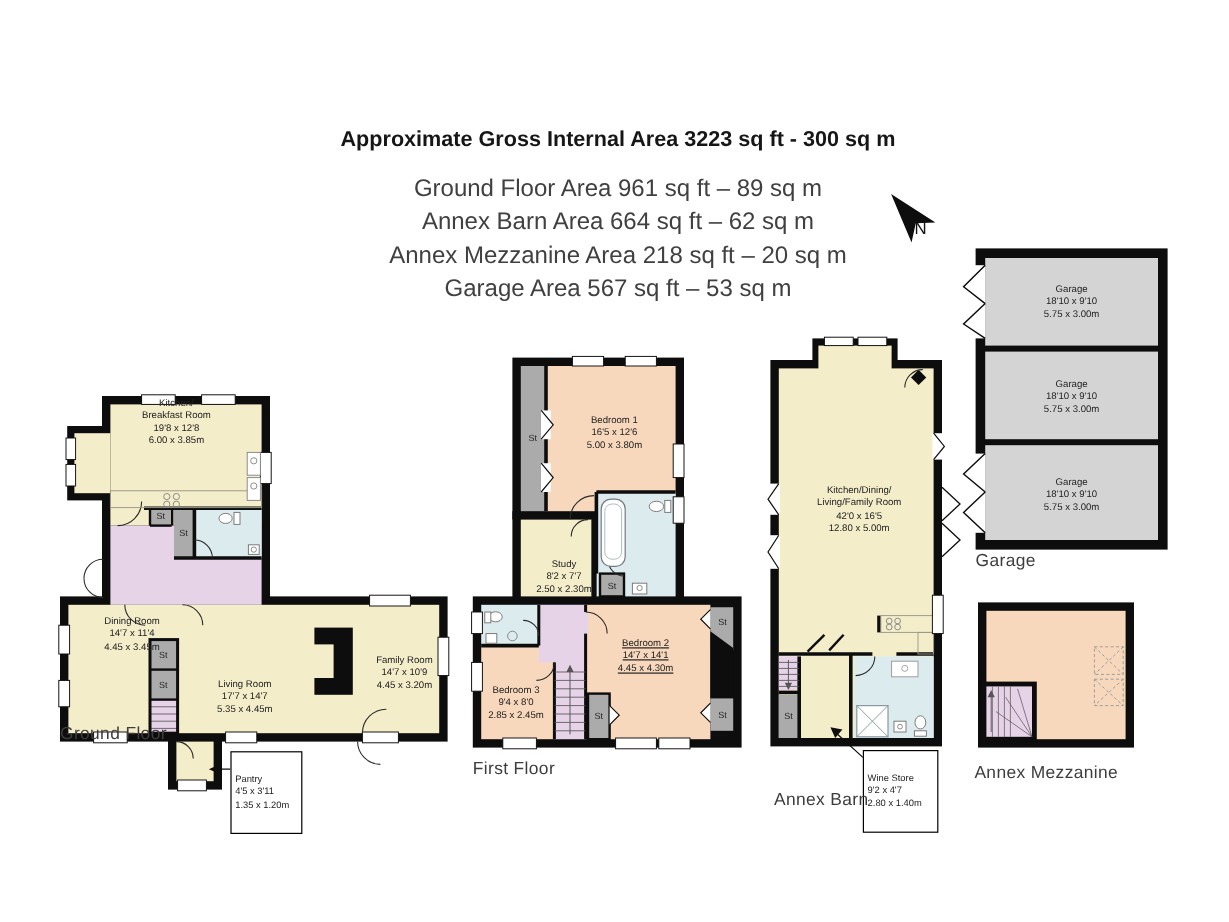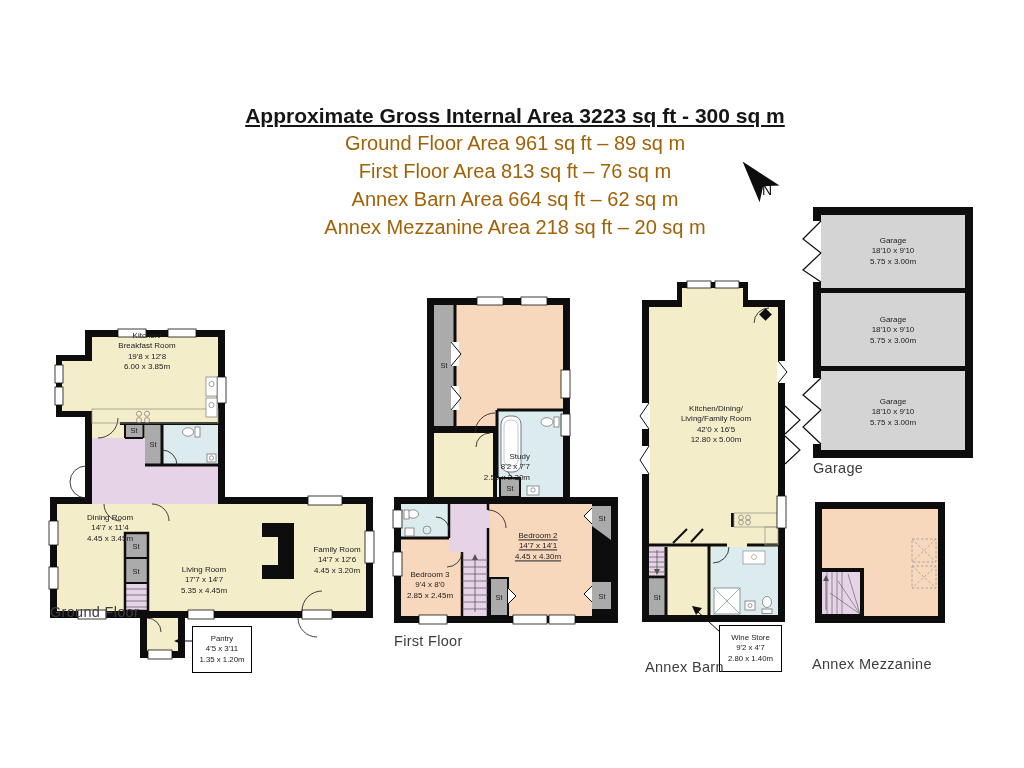--- a/index.html
+++ b/index.html
@@ -1,40 +1,40 @@
 <!DOCTYPE html>
 <html><head>
 <meta charset="utf-8">
 <style>
   html,body{margin:0;padding:0;background:#ffffff;}
   .canvas{position:relative;width:1024px;height:768px;background:#fff;overflow:hidden;
           font-family:"Liberation Sans", sans-serif;}
   svg{position:absolute;overflow:visible;}
   .hdr{position:absolute;left:115px;top:103px;width:800px;text-align:center;color:#161616;}
-  .hdr-title{font-size:21px;font-weight:bold;line-height:26px;margin-bottom:0;text-decoration:underline;}
-  .hdr-line{font-size:20px;line-height:28px;color:#a16207;}
+  .hdr-title{font-size:18px;font-weight:bold;line-height:26px;margin-bottom:14px;}
+  .hdr-line{font-size:20px;line-height:28px;color:#404040;}
   .rlabel{position:absolute;transform:translate(-50%,-50%);text-align:center;
           font-size:8px;line-height:1.3;color:#222;white-space:pre-line;width:120px;pointer-events:none;}
   .st{position:absolute;transform:translate(-50%,-50%);font-size:7.5px;color:#222;pointer-events:none;}
   .caption{position:absolute;font-size:14.5px;color:#3d3d3d;letter-spacing:.3px;}
-  .boxlabel{position:absolute;border:1px solid #000;background:#fff;padding:7px 3px;
-            text-align:center;font-size:7.8px;line-height:1.32;color:#222;white-space:pre-line;}
+  .boxlabel{position:absolute;border:1px solid #000;background:#fff;padding:18px 3px;
+            font-size:7.8px;line-height:1.32;color:#222;white-space:pre-line;}
   .nlabel{position:absolute;font-size:14px;color:#111;}
 </style>
 </head>
 <body>
 
 <div class="canvas">
 
   <div class="hdr">
     <div class="hdr-title">Approximate Gross Internal Area 3223 sq ft - 300 sq m</div>
     <div class="hdr-line">Ground Floor Area 961 sq ft – 89 sq m</div>
-    <div class="hdr-line">First Floor Area 813 sq ft – 76 sq m</div>
     <div class="hdr-line">Annex Barn Area 664 sq ft – 62 sq m</div>
     <div class="hdr-line">Annex Mezzanine Area 218 sq ft – 20 sq m</div>
+    <div class="hdr-line">Garage Area 567 sq ft – 53 sq m</div>
   </div>
 
   <svg style="left:728px;top:150px;" width="60" height="60">
     <polygon points="30,6 43,48 30,38 17,48" fill="#0d0d0d" transform="rotate(-40 30 30)"></polygon>
   </svg>
   <div class="nlabel" style="left:762px;top:182px;">N</div>
 
   <svg style="left:40px;top:325px;" width="350" height="340" viewBox="0 0 350 340">
     <g>
       <rect x="16" y="30" width="32" height="62" fill="#0d0d0d"></rect>
@@ -330,23 +330,26 @@
 Breakfast Room
 19'8 x 12'8
 6.00 x 3.85m</div>
   <div class="rlabel" style="left:110px;top:529px;">Dining Room
 14'7 x 11'4
 4.45 x 3.45m</div>
   <div class="rlabel" style="left:204px;top:581px;">Living Room
 17'7 x 14'7
 5.35 x 4.45m</div>
   <div class="rlabel" style="left:337px;top:561px;">Family Room
-14'7 x 12'6
+14'7 x 10'9
 4.45 x 3.20m</div>
-  <div class="rlabel" style="left:470px;top:468px;text-align:right;">Study
+  <div class="rlabel" style="left:512px;top:361px;">Bedroom 1
+16'5 x 12'6
+5.00 x 3.80m</div>
+  <div class="rlabel" style="left:470px;top:481px;">Study
 8'2 x 7'7
 2.50 x 2.30m</div>
   <div class="rlabel" style="left:538px;top:547px;text-decoration:underline;">Bedroom 2
 14'7 x 14'1
 4.45 x 4.30m</div>
   <div class="rlabel" style="left:430px;top:586px;">Bedroom 3
 9'4 x 8'0
 2.85 x 2.45m</div>
   <div class="rlabel" style="left:716px;top:425px;">Kitchen/Dining/
 Living/Family Room
@@ -376,16 +379,16 @@
   <div class="boxlabel" style="left:192px;top:626px;width:52px;">Pantry
 4'5 x 3'11
 1.35 x 1.20m</div>
   <div class="boxlabel" style="left:719px;top:625px;width:55px;">Wine Store
 9'2 x 4'7
 2.80 x 1.40m</div>
 
   <div class="caption" style="left:50px;top:604px;">Ground Floor</div>
   <div class="caption" style="left:394px;top:633px;">First Floor</div>
   <div class="caption" style="left:645px;top:631px;margin-top:28px;">Annex Barn</div>
-  <div class="caption" style="left:812px;top:636px;margin-top:20px;">Annex Mezzanine</div>
+  <div class="caption" style="left:812px;top:636px;">Annex Mezzanine</div>
   <div class="caption" style="left:813px;top:460px;">Garage</div>
 
 </div>
 
 </body></html>

